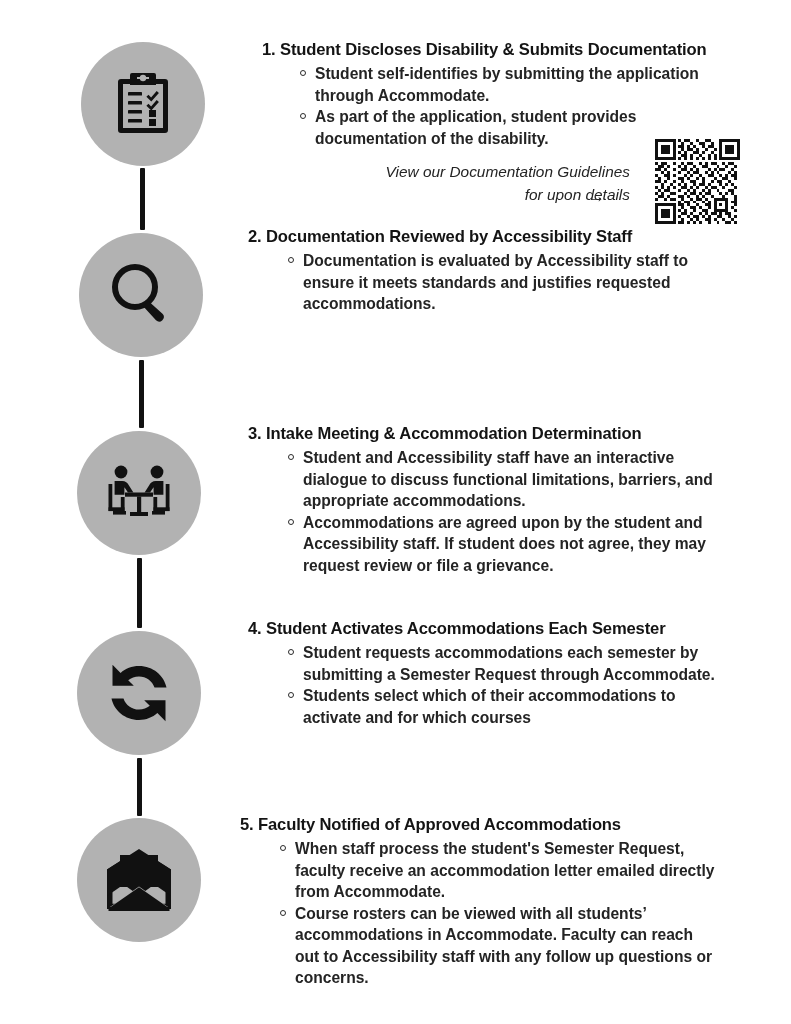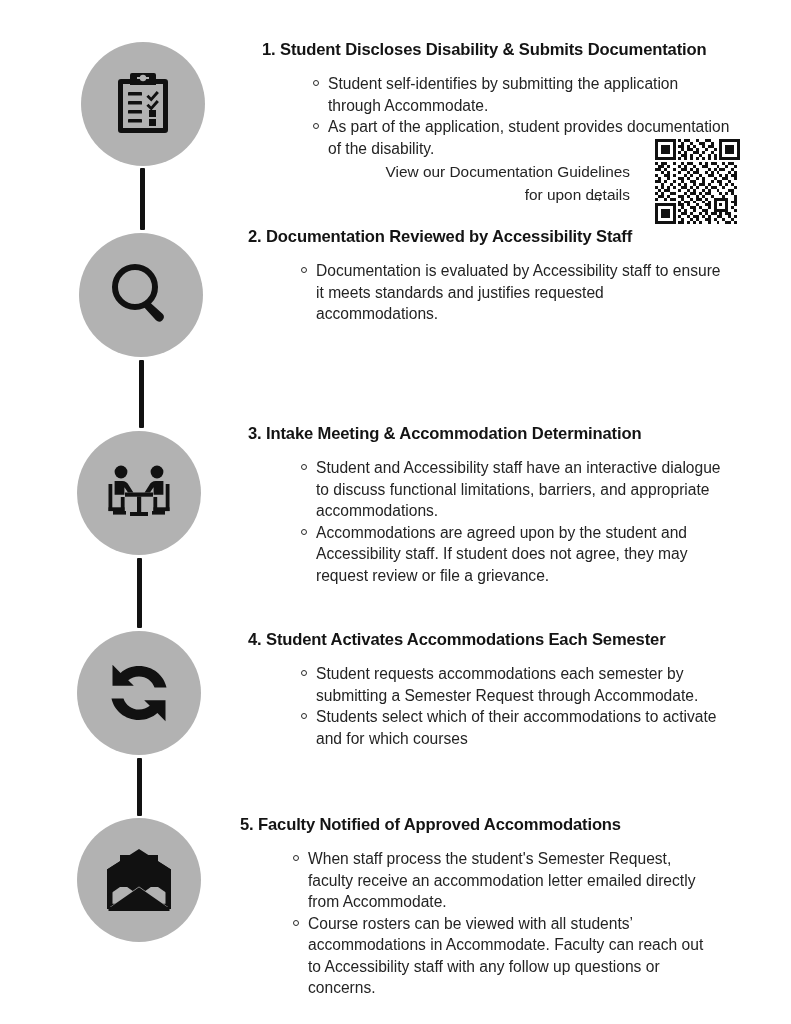--- a/index.html
+++ b/index.html
@@ -78,27 +78,28 @@
     font-weight: bold;
     letter-spacing: -0.15px;
     line-height: 1.2;
     color: #141414;
     margin: 0 0 3px 0;
     white-space: nowrap;
   }
   #step-block-1 .step-heading { padding-left: 14px; }
   #step-block-2 .step-heading { padding-left: 12px; }
   #step-block-3 .step-heading { padding-left: 12px; }
-  #step-block-4 .step-heading { padding-left: 12px; margin-top: 11px; }
+  #step-block-4 .step-heading { padding-left: 12px; }
   #step-block-5 .step-heading { padding-left: 12px; }
 
   .bullet-list {
     list-style: none;
-    margin: 13px;
+    margin: 0;
     padding: 0 0 0 52px;
+    font-weight: bold;
   }
   .bullet-item {
     position: relative;
     font-size: 15.6px;
     line-height: 21.6px;
     color: #242424;
     margin: 0 0 0 0;
     padding-left: 15px;
     max-width: 420px;
   }
@@ -114,20 +115,21 @@
     box-sizing: border-box;
   }
 
   
   #doc-callout {
     position: absolute;
     left: 330px;
     top: 160px;
     width: 420px;
     height: 75px;
+    font-style: italic;
   }
   #doc-callout-text {
     position: absolute;
     left: 0;
     top: 0;
     width: 300px;
     text-align: right;
     font-size: 15.4px;
     line-height: 23px;
     color: #242424;

